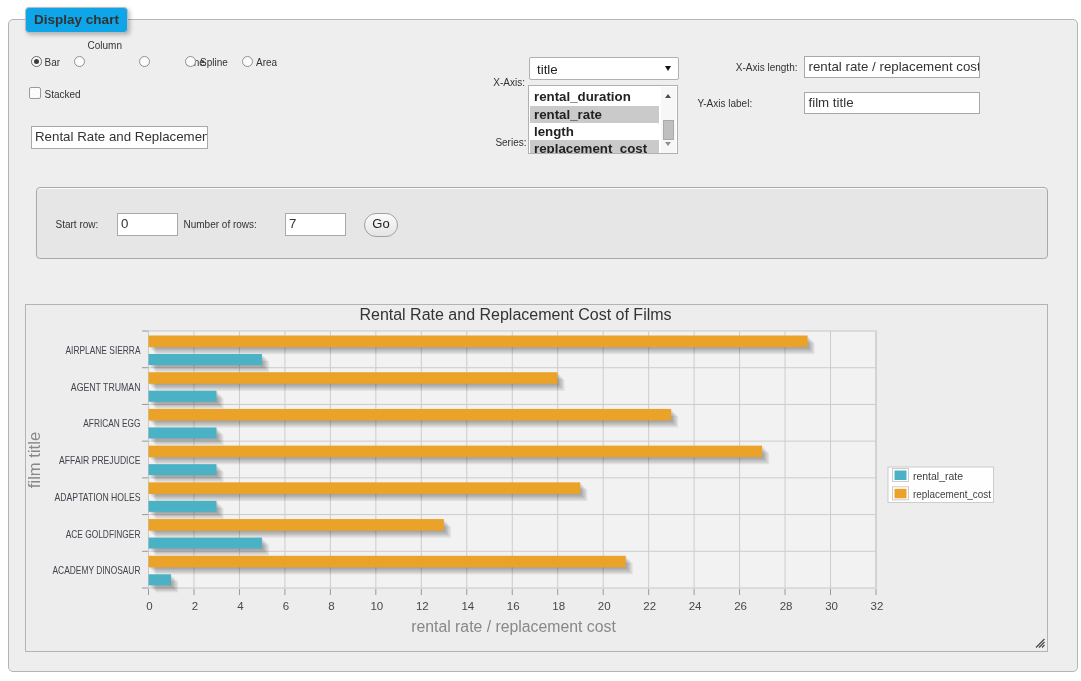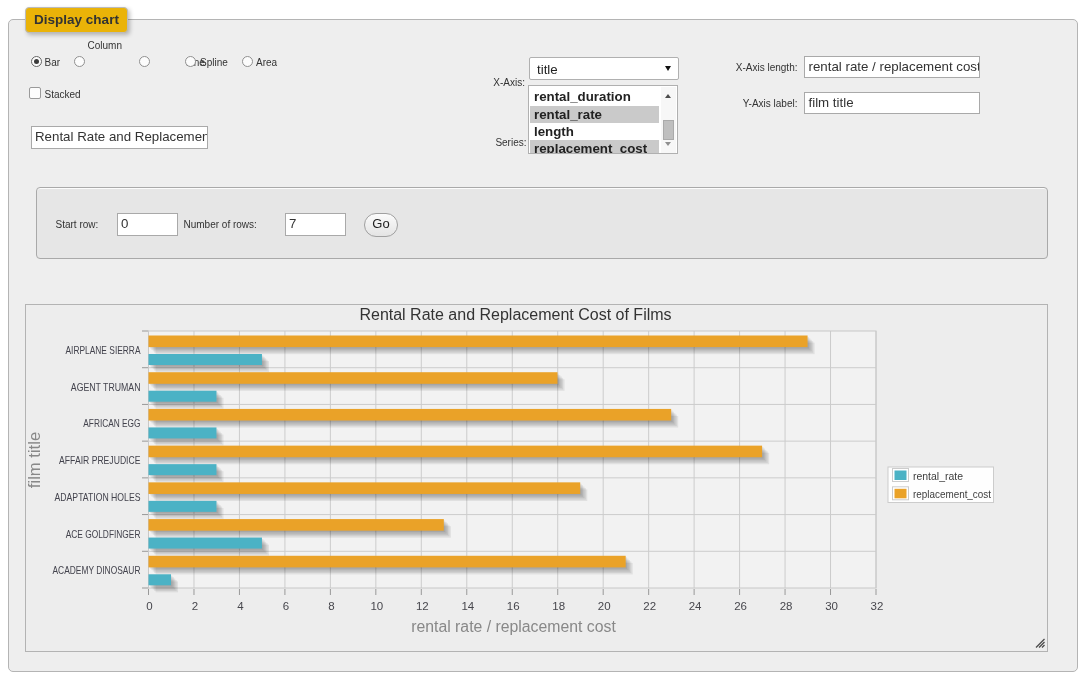--- a/index.html
+++ b/index.html
@@ -3,21 +3,21 @@
 <meta charset="utf-8">
 <style>
 * { margin:0; padding:0; box-sizing:border-box; }
 html,body { width:1081px; height:681px; background:#fff; font-family:"Liberation Sans", sans-serif; }
 #fs {
   position:absolute; left:8px; top:19px; width:1070px; height:653px;
   background:#eeeeee; border:1px solid #b4b4b4; border-radius:5px;
 }
 #legend {
   position:absolute; left:25px; top:7px; width:103px; height:26px;
-  background:#eab308; border:1px solid #bbb; border-radius:4px;
+  background:#0ea5e9; border:1px solid #bbb; border-radius:4px;
   box-shadow:2px 2px 4px rgba(0,0,0,0.25);
   font-size:13.5px; font-weight:bold; color:#333; line-height:24px; text-align:center;
 }
 .lbl { position:absolute; font-size:10px; color:#333; line-height:15px; white-space:nowrap; }
 .radio {
   position:absolute; width:11px; height:11px; border-radius:50%;
   border:1px solid #909090; background:#fcfcfc; top:56px;
 }
 .radio.sel { border-color:#666; }
 .radio.sel::after {
@@ -104,21 +104,21 @@
   <div class="opt sel" style="top:54.2px;">replacement_cost</div>
   <div id="sbar">
       <span class="up"></span>
       <span class="thumb"></span>
       <span class="dn"></span>
     </div>
 </div>
 
 <div class="lbl" style="left:697.5px; width:100px; top:60px; text-align:right;">X-Axis length:</div>
 <div class="tin" style="left:804px; top:55.5px; width:176px; height:22px;">rental rate / replacement cost</div>
-<div class="lbl" style="left:697.5px; width:100px; top:96px; text-align:right;">Y-Axis label:</div>
+<div class="lbl" style="left:697.5px; width:100px; top:96px; ">Y-Axis label:</div>
 <div class="tin" style="left:804px; top:91.5px; width:176px; height:22px;">film title</div>
 
 <div id="panel"></div>
 <div class="lbl" style="left:55.5px; top:217px;">Start row:</div>
 <div class="tin" style="left:116.5px; top:212.5px; width:61.5px; height:23.5px;">0</div>
 <div class="lbl" style="left:183.5px; top:217px;">Number of rows:</div>
 <div class="tin" style="left:284.5px; top:212.5px; width:61.5px; height:23.5px;">7</div>
 <div id="gobtn">Go</div>
 
 <div id="chartbox">

